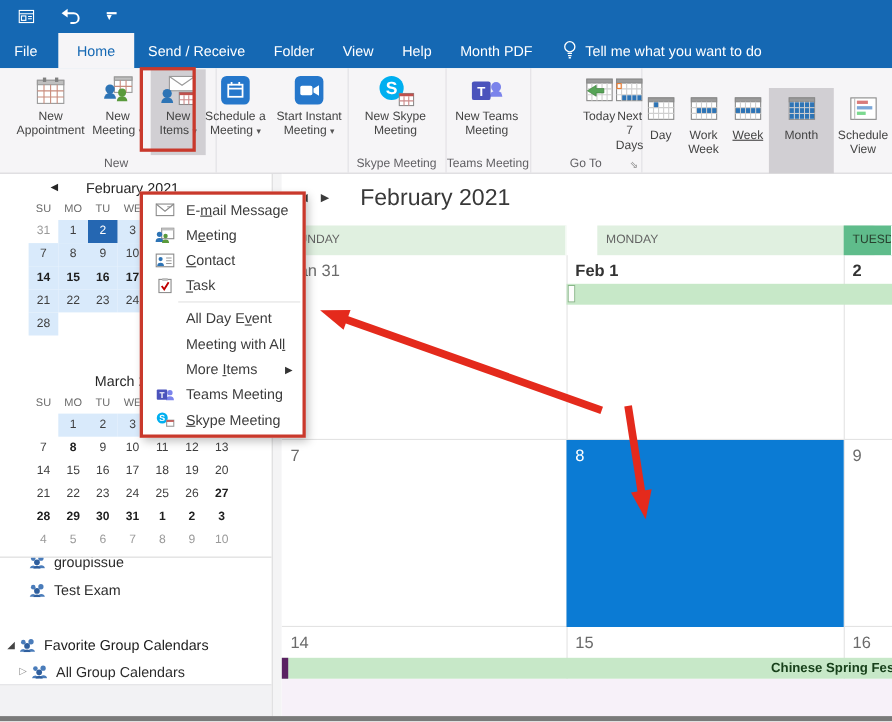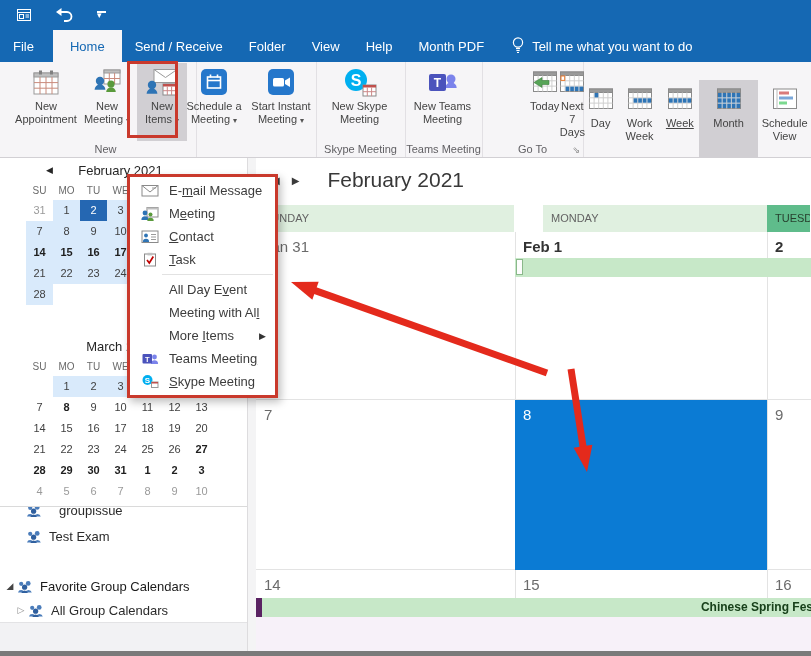--- a/index.html
+++ b/index.html
@@ -43,21 +43,21 @@
   .mc{width:27px;text-align:center;font-size:11px;color:#3f3f3f;line-height:21px;}
   .mc.hl{background:#d9eafb;}
   .mc.today{background:#2567b2;color:#fff;}
   .mc.b{font-weight:700;color:#1e1e1e;}
   .mc.muted{color:#9a9a9a;}
   .sideline{position:absolute;left:0;width:247px;height:1px;background:#dadada;top:348px;}
   .frow{position:absolute;left:0;width:247px;display:flex;align-items:center;font-size:13px;color:#2b2b2b;height:20px;}
   .frow .tri{width:14px;text-align:center;font-size:9px;color:#444;}
   .frow .gic{margin-right:7px;display:flex;align-items:center;}
   .frow.clipped{top:349px;height:13px;overflow:hidden;}
-  .frow.clipped .clipinner{display:flex;margin-top:-7px;gap:10px;}
+  .frow.clipped .clipinner{display:flex;margin-top:-7px;}
   .side-bottom{position:absolute;left:0;width:247px;top:464px;height:28px;background:#f2f2f4;border-top:1px solid #e3e3e5;}
   
   .main{position:absolute;left:256px;top:158px;right:0;bottom:5px;background:#fff;overflow:hidden;}
   .cal-title{position:absolute;top:10px;left:10px;display:flex;align-items:center;}
   .cal-nav{font-size:10px;color:#3b3b3b;padding:0 6px;}
   .cal-h1{font-size:21px;color:#383838;margin-left:22px;}
   .day-head{position:absolute;top:47px;height:27px;background:#e0f0e0;border-right:1px solid #fff;
             font-size:11px;color:#636363;line-height:27px;padding-left:8px;box-sizing:border-box;
             overflow:hidden;white-space:nowrap;}
   .day-head.today{background:#5fbc8b;color:#27402e;}

